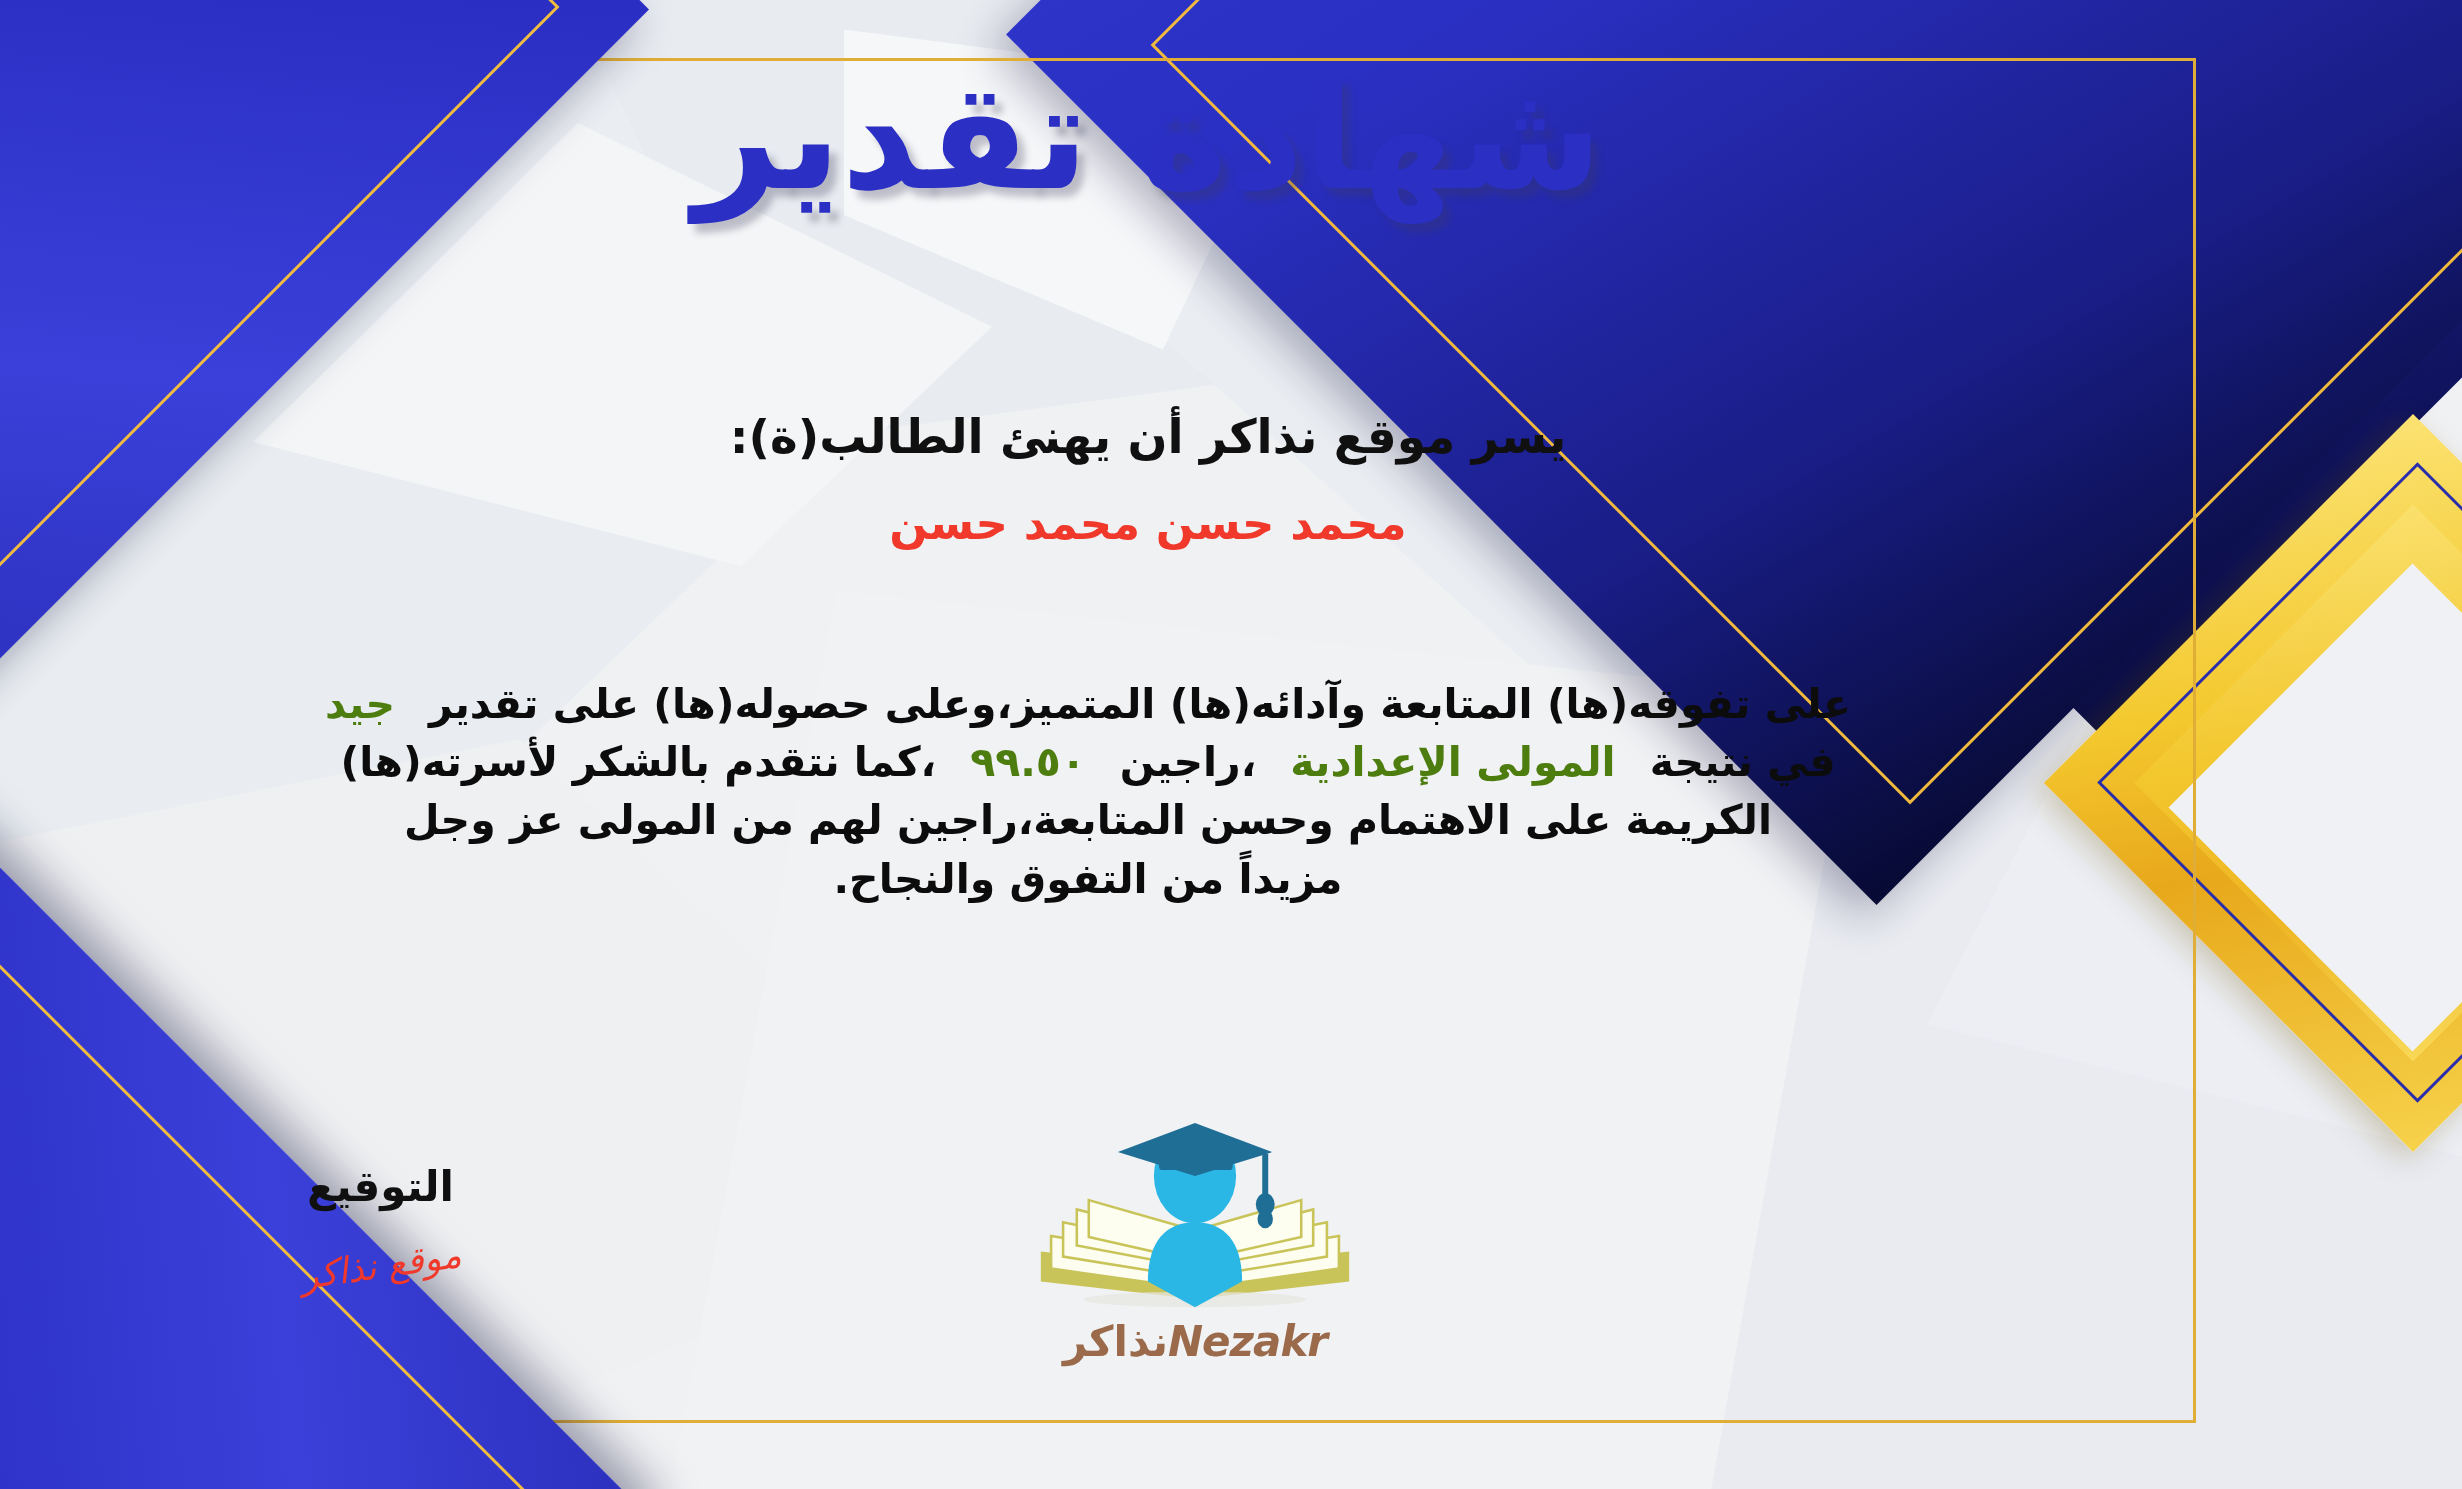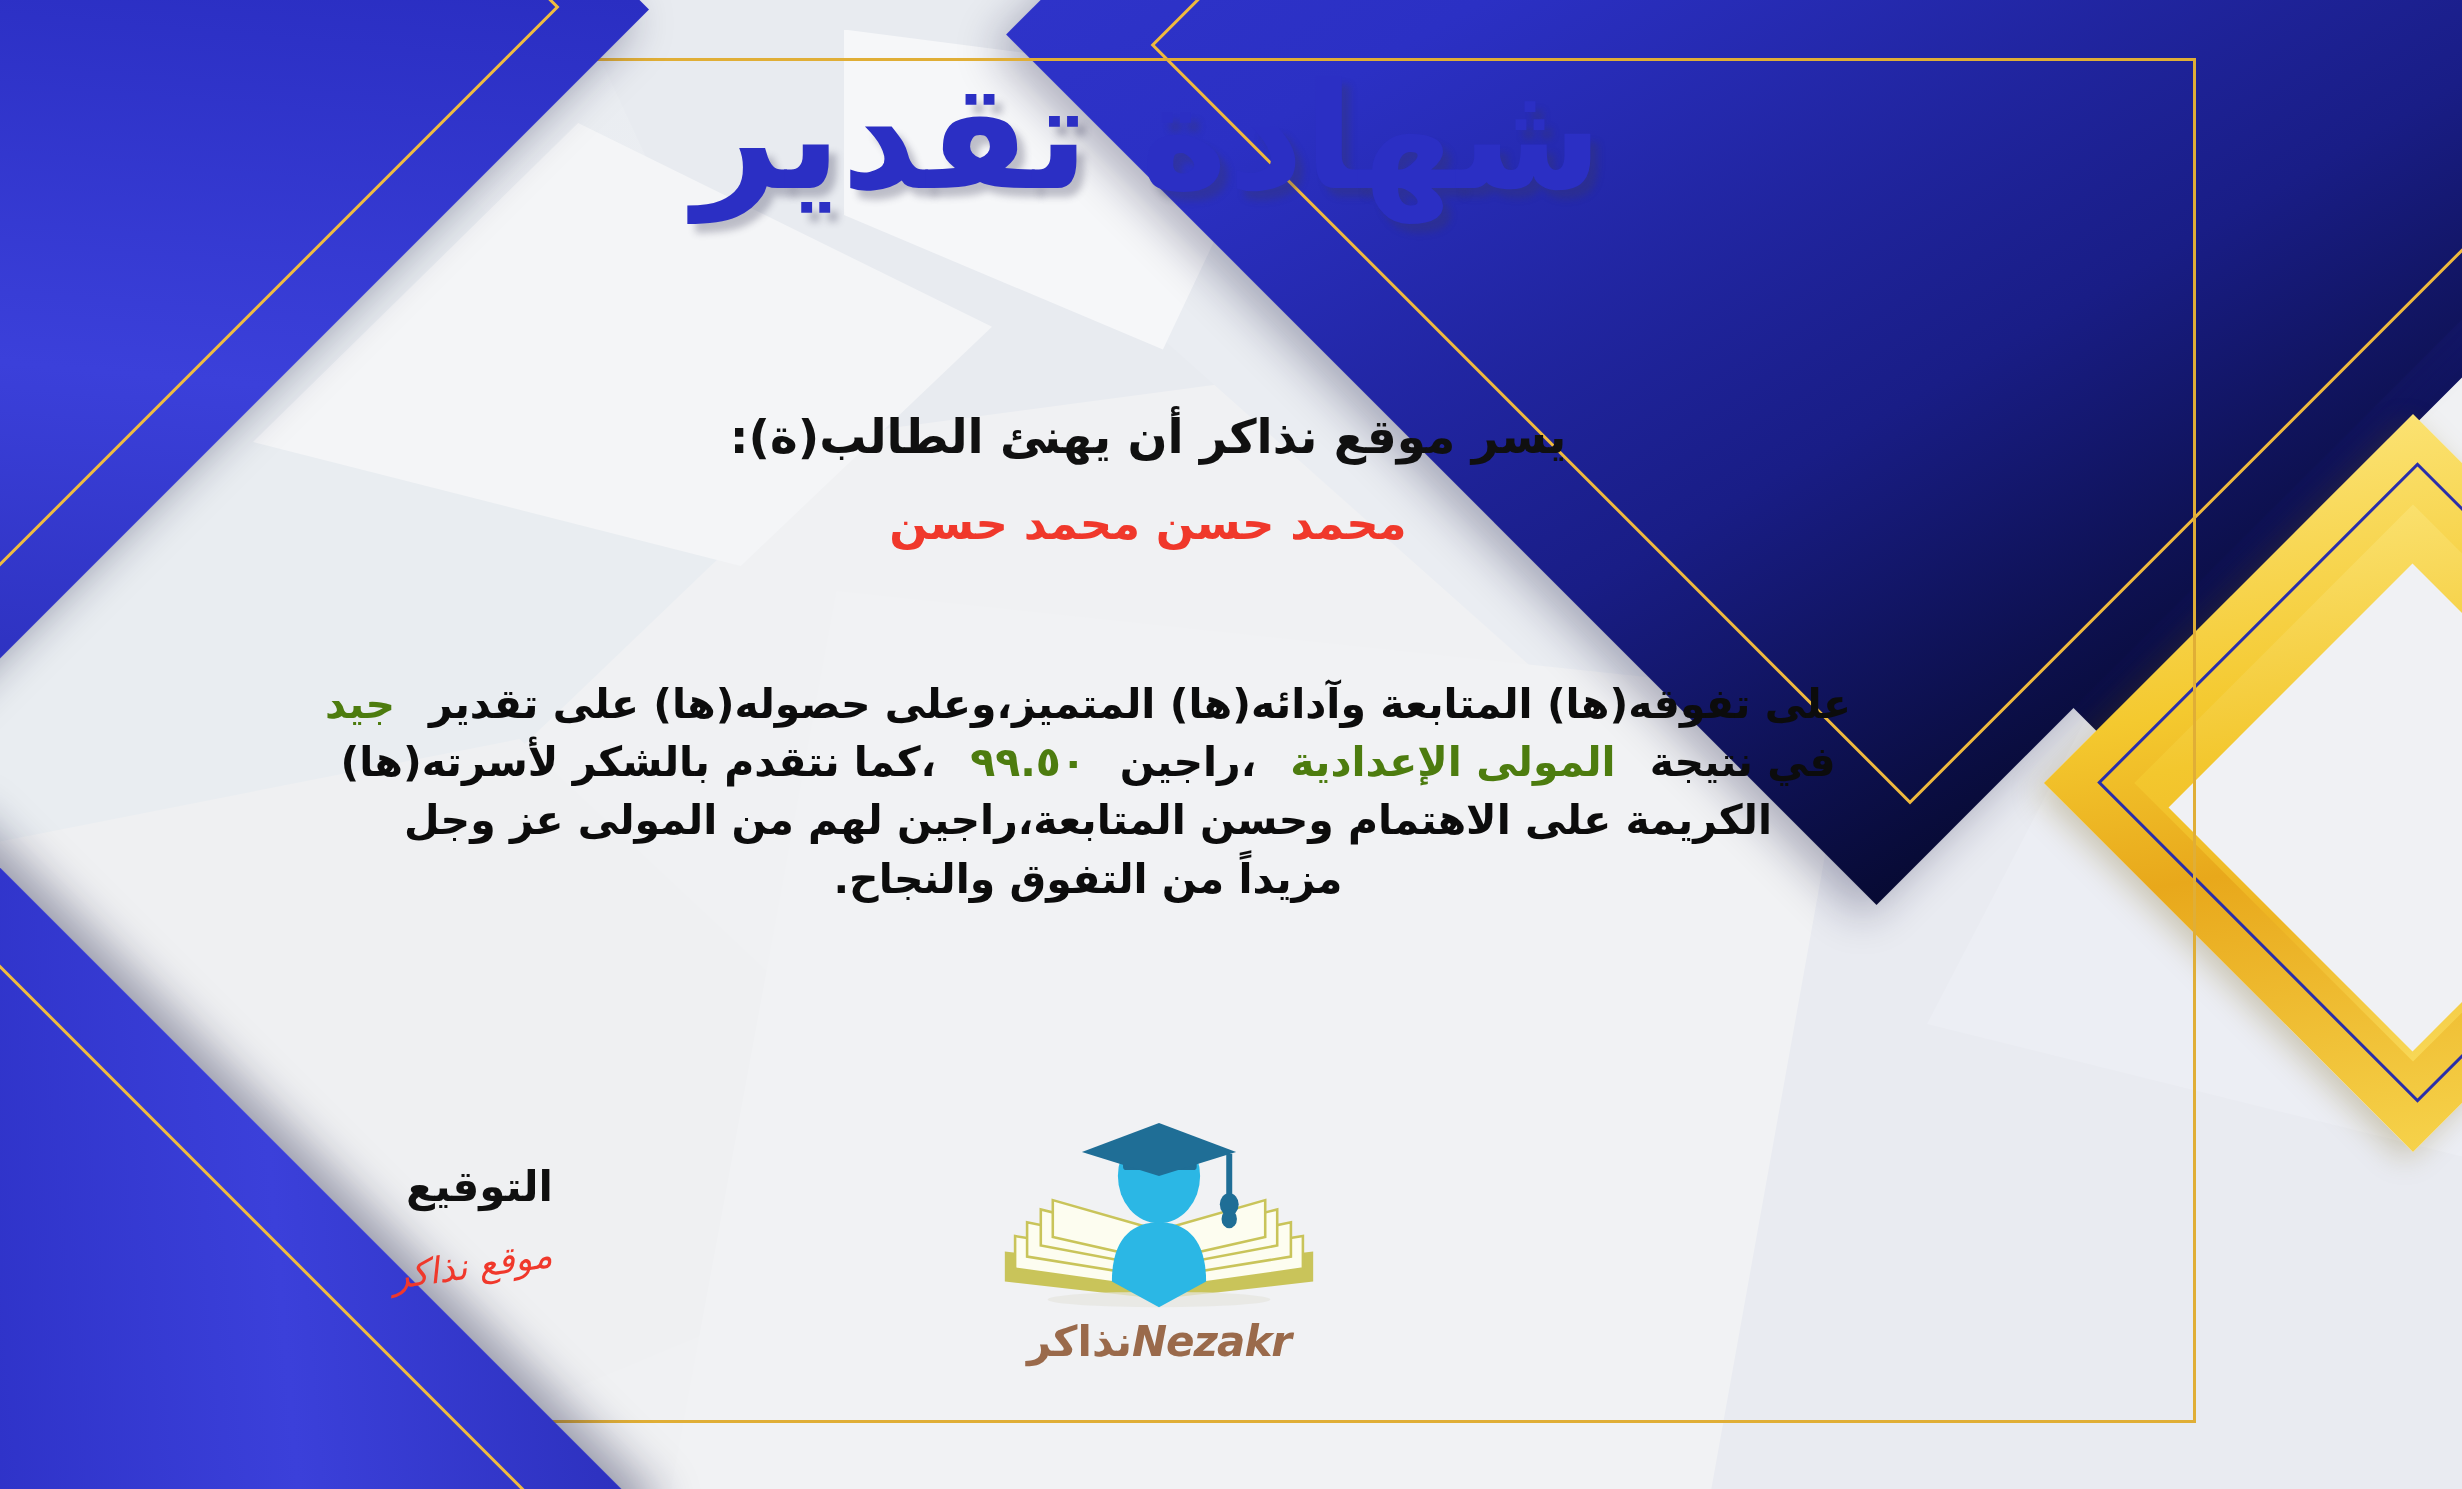--- a/index.html
+++ b/index.html
@@ -191,40 +191,41 @@
     line-height:1.42;
   }
   .body-line{white-space:nowrap;}
   .hl{color:#4d7c0f;font-weight:700;}
   .sp{display:inline-block;width:34px;}
 
   .sig-wrap{
     position:absolute;
     left:374px;top:1162px;
     width:345px;
+    text-align:center;
     direction:rtl;
   }
   .sig-label{
     font-size:42px;font-weight:600;color:#101010;
   }
   .sig-script{
     margin-top:34px;
     font-family:"DejaVu Serif","Liberation Serif",serif;
     font-size:36px;
     font-style:italic;
     color:#f0382b;
     transform:rotate(-8deg);
     display:inline-block;
     letter-spacing:1px;
   }
 
   
   .logo{
     position:absolute;
-    left:1138px;top:1123px;
+    left:1174px;top:1123px;
     width:374px;height:276px;
     text-align:center;
   }
   .logo-graphic{position:relative;width:100%;height:197px;}
   .logo-text{
     margin-top:-3px;
     font-size:42px;
     font-weight:700;
     font-style:italic;
     color:#9a6a4b;

